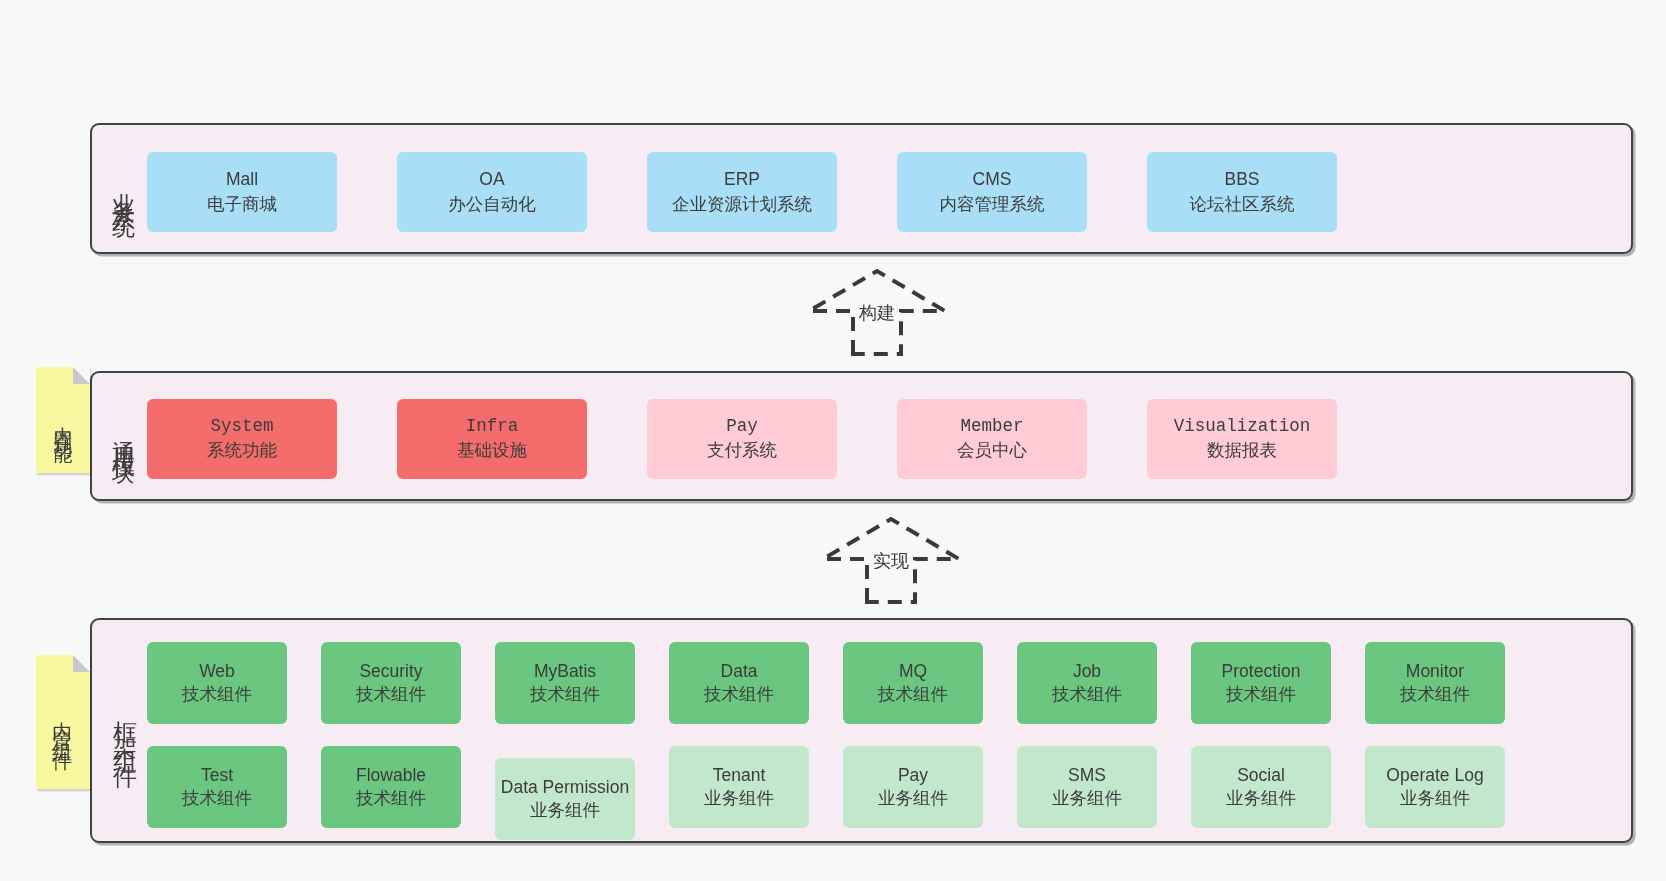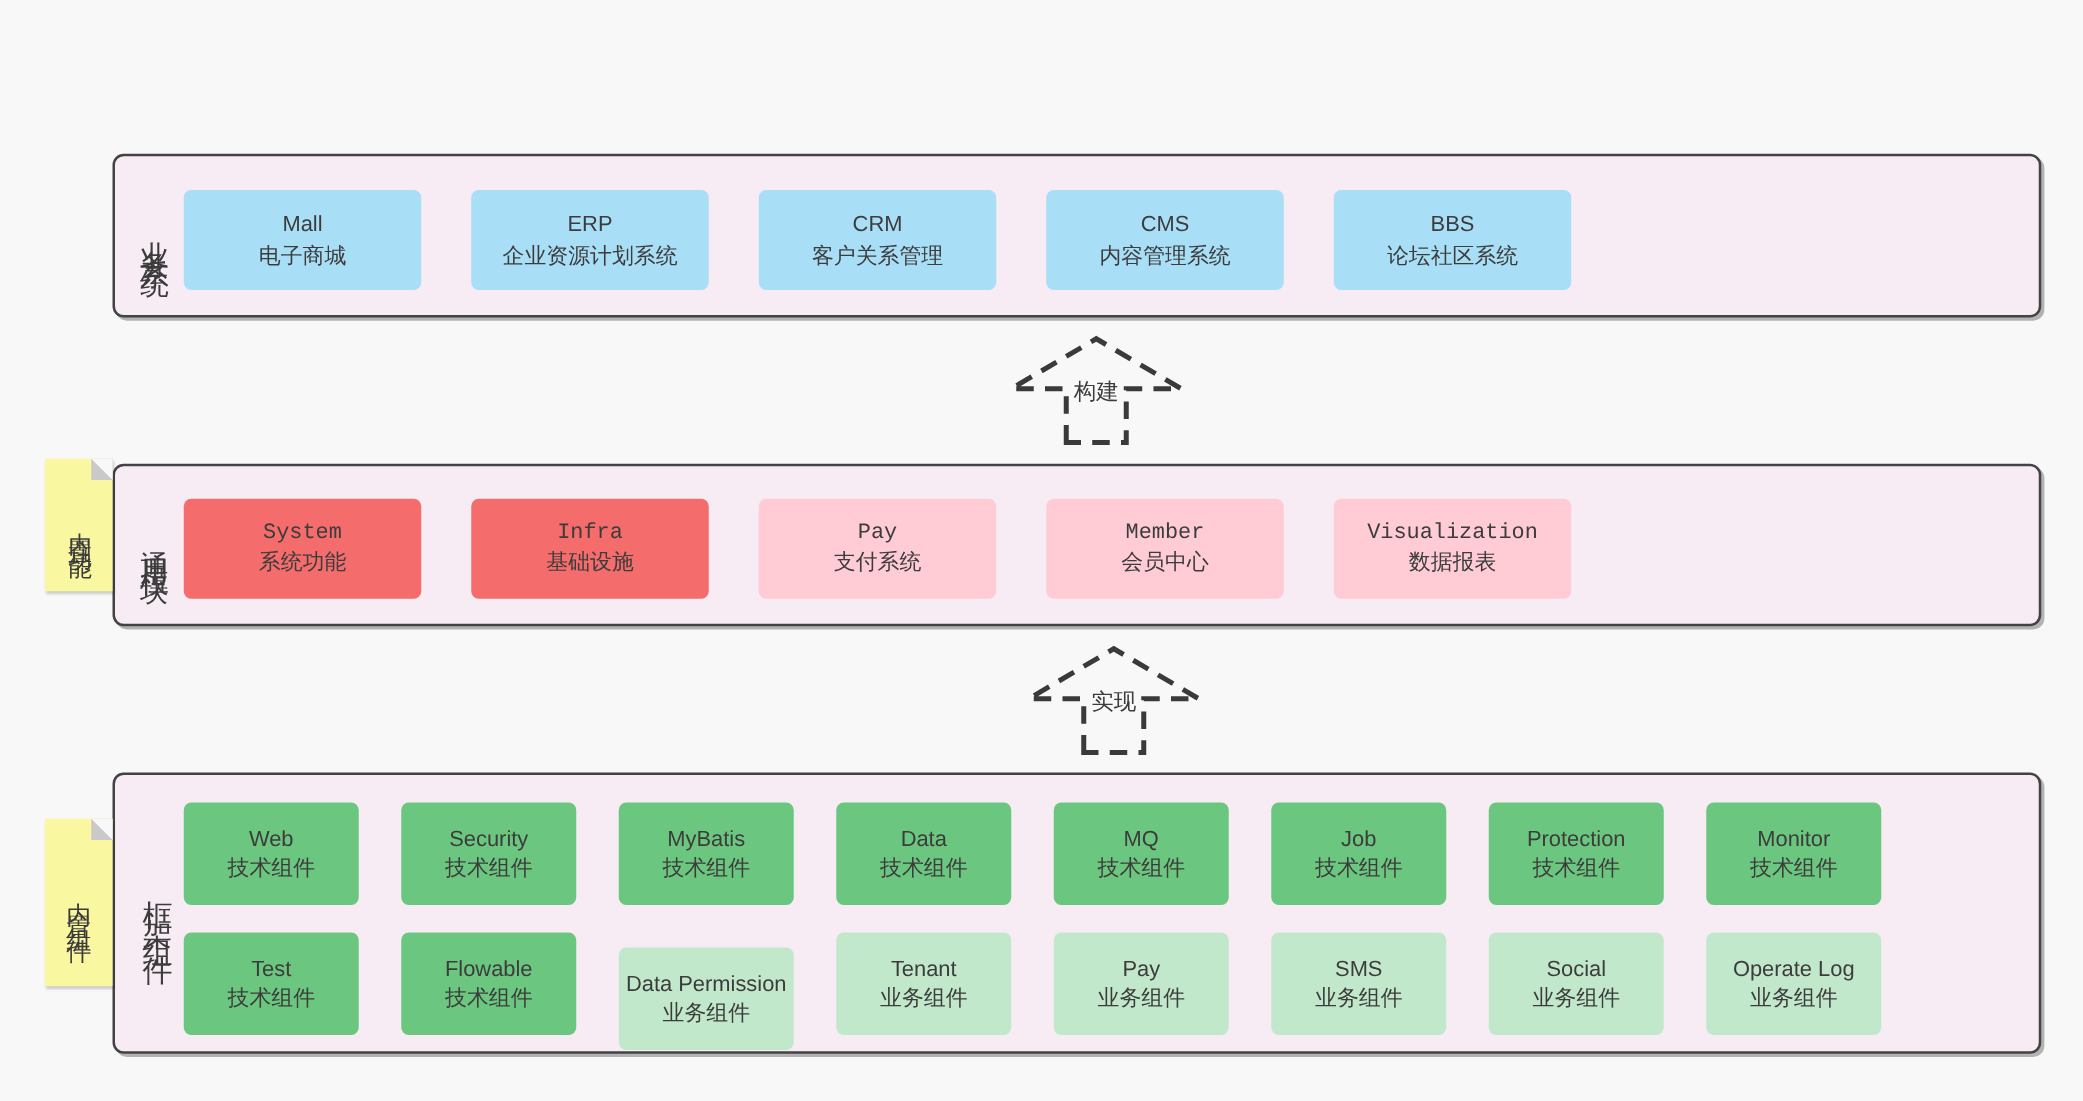--- a/index.html
+++ b/index.html
@@ -21,21 +21,21 @@
   .band-2{top:371px;height:130px;}
   .band-3{top:618px;height:225px;}
   .vlabel{
     position:absolute;left:17px;top:50%;transform:translateY(-50%);
     writing-mode:vertical-rl;text-orientation:upright;
     font-size:23px;letter-spacing:7px;white-space:nowrap;
     color:var(--c-text,#3c3c3c);
   }
   .band-3 .vlabel{font-size:24px;letter-spacing:15px;}
   
-  .boxes{position:absolute;left:55px;display:flex;gap:40px;}
+  .boxes{position:absolute;left:55px;display:flex;gap:60px;}
   .band-1 .boxes{top:27px;}
   .band-2 .boxes{top:26px;font-family:Liberation Mono, monospace;}
   .band-3 .boxes{gap:34px;}
   .band-3 .row-0{top:22px;}
   .band-3 .row-1{top:126px;}
   .box{
     width:190px;height:80px;border-radius:6px;
     display:flex;flex-direction:column;align-items:center;justify-content:center;
     text-align:center;font-size:17.5px;line-height:25px;
     color:var(--c-text,#3c3c3c);
@@ -76,26 +76,26 @@
 <body>
 
 <section class="band band-1">
   <div class="vlabel">业务系统</div>
   <div class="boxes">
       <div class="box" style="background: var(--c-blue);">
         <div class="box-name">Mall</div>
         <div class="box-desc">电子商城</div>
       </div>
       <div class="box" style="background: var(--c-blue);">
+        <div class="box-name">OA</div>
+        <div class="box-desc">办公自动化</div>
+      </div>
+      <div class="box" style="background: var(--c-blue);">
         <div class="box-name">ERP</div>
         <div class="box-desc">企业资源计划系统</div>
-      </div>
-      <div class="box" style="background: var(--c-blue);">
-        <div class="box-name">CRM</div>
-        <div class="box-desc">客户关系管理</div>
       </div>
       <div class="box" style="background: var(--c-blue);">
         <div class="box-name">CMS</div>
         <div class="box-desc">内容管理系统</div>
       </div>
       <div class="box" style="background: var(--c-blue); align-items: flex-end;">
         <div class="box-name">BBS</div>
         <div class="box-desc">论坛社区系统</div>
       </div>
     </div>

